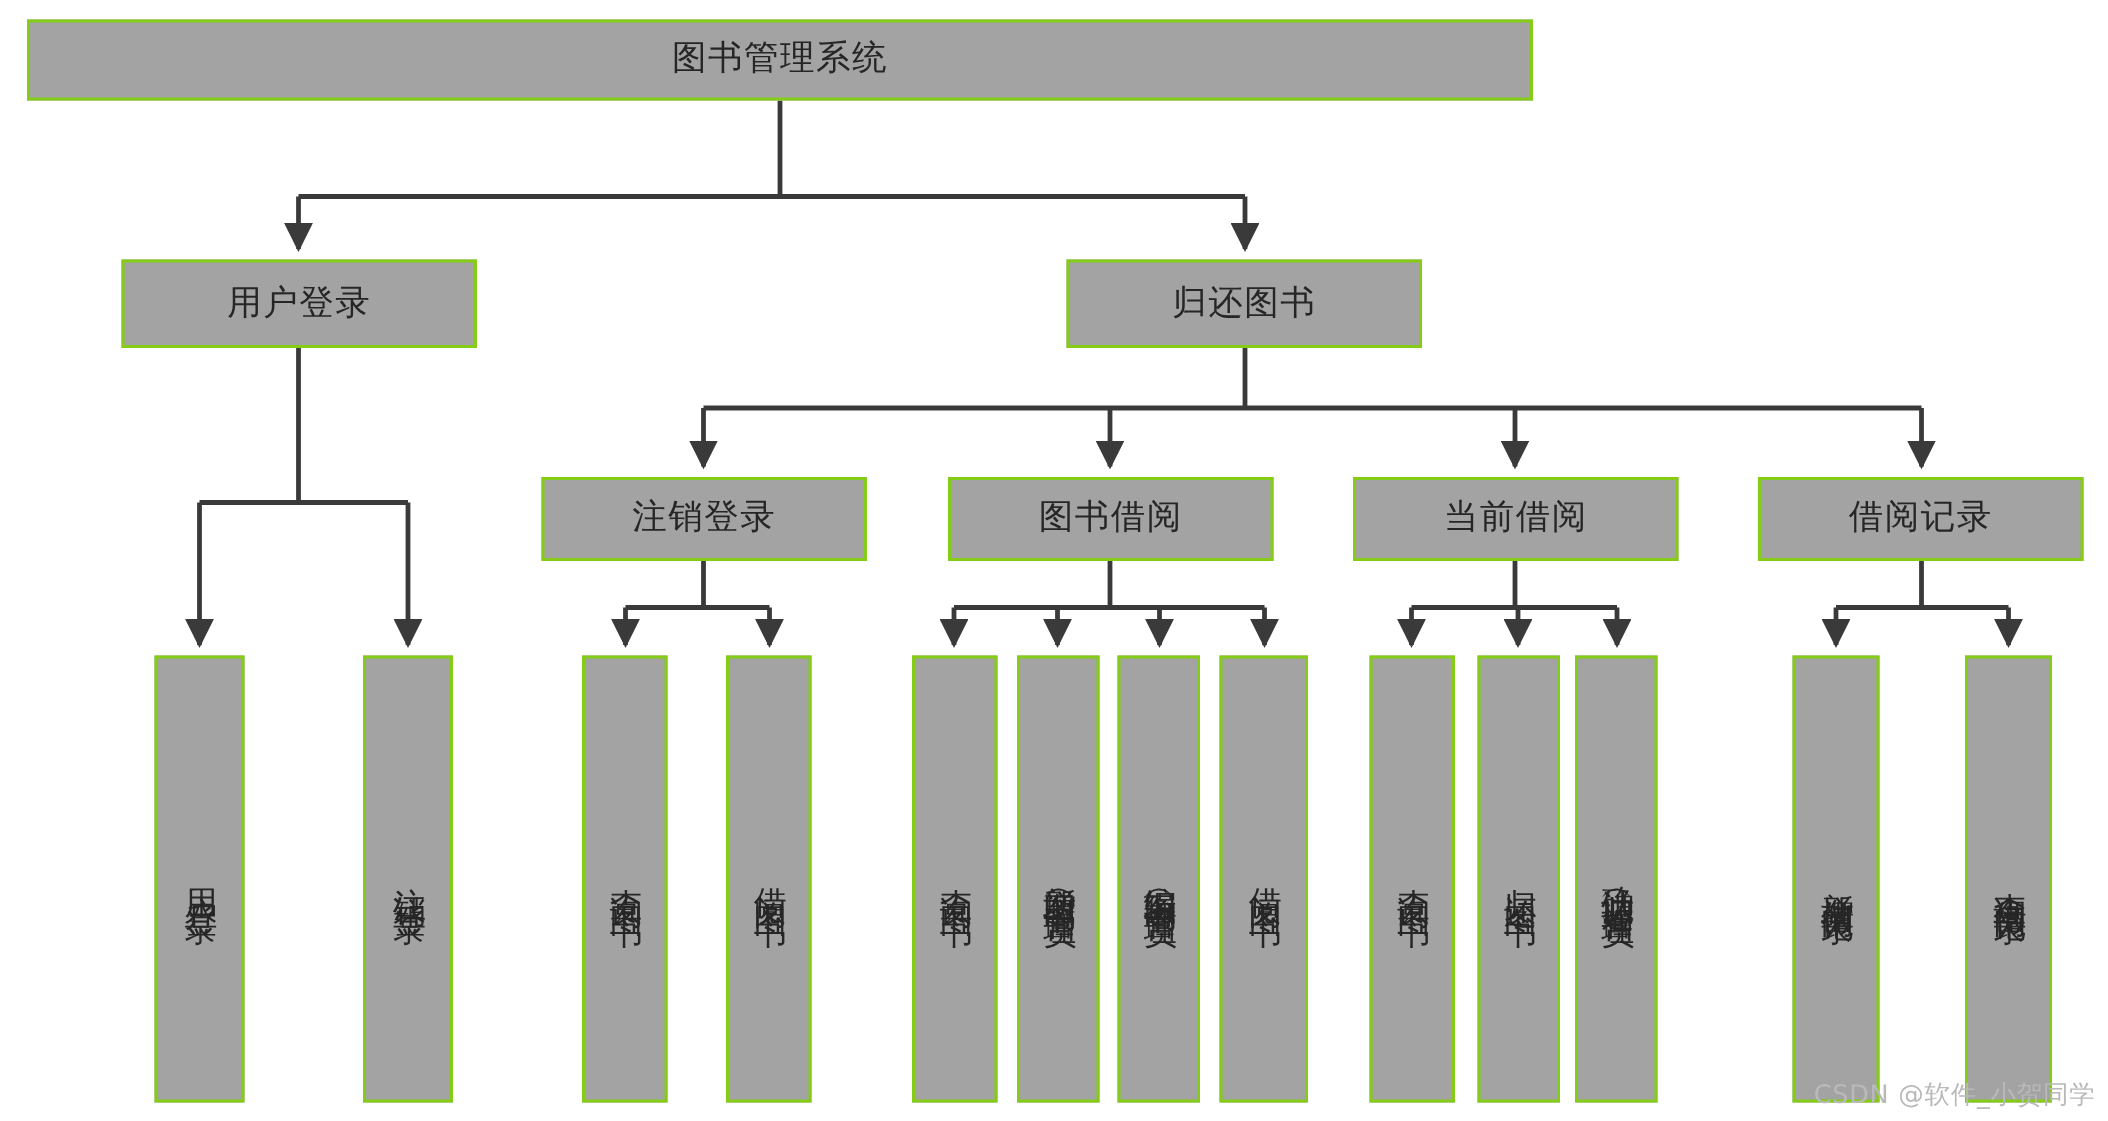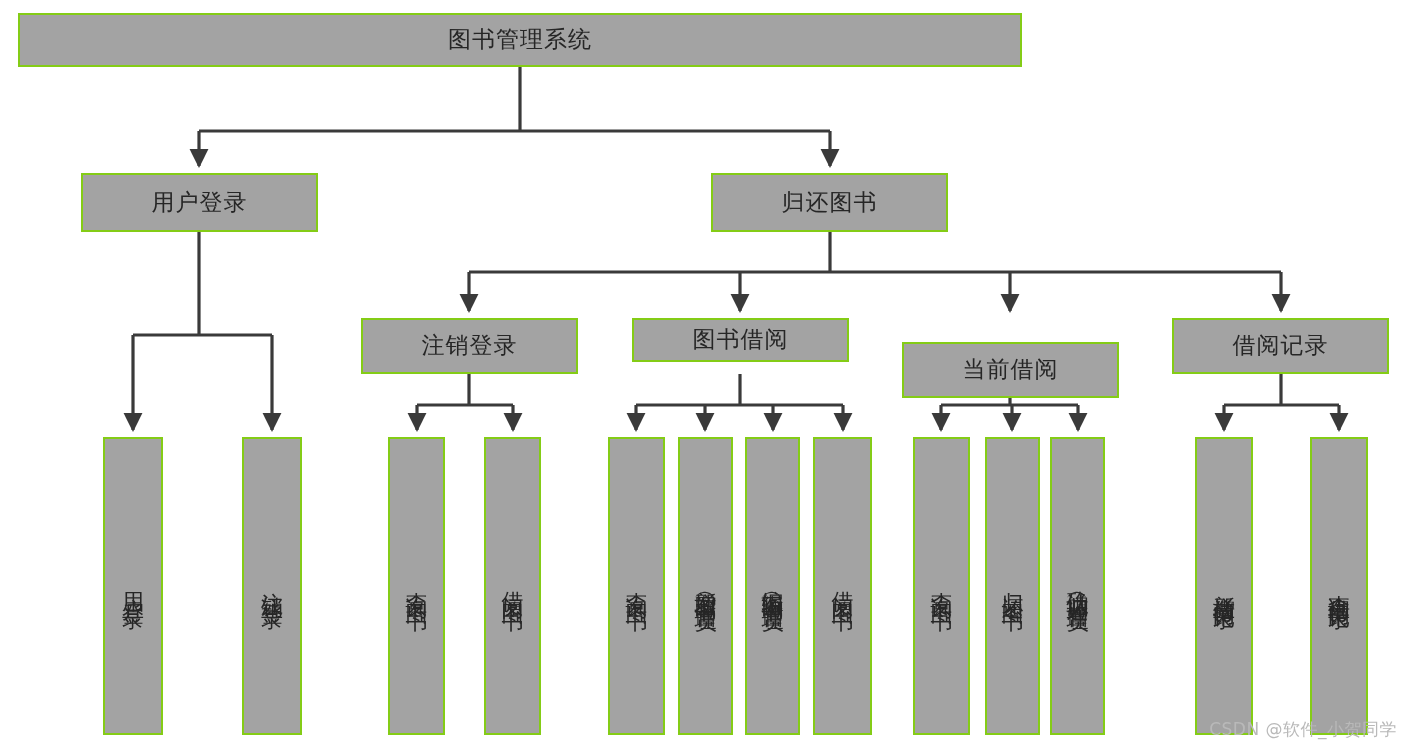--- a/index.html
+++ b/index.html
@@ -133,25 +133,25 @@
   </div>
 
   <div class="node h" style="left:711px;top:173px;width:237px;height:59px;">
     <span>归还图书</span>
   </div>
 
   <div class="node h" style="left:361px;top:318px;width:217px;height:56px;">
     <span>注销登录</span>
   </div>
 
-  <div class="node h" style="left:632px;top:318px;width:217px;height:44px;">
+  <div class="node h" style="left:632px;top:318px;width:217px;height:56px;">
     <span>图书借阅</span>
   </div>
 
-  <div class="node h" style="left:902px;top:318px;width:217px;height:56px;margin-top:24px;">
+  <div class="node h" style="left:902px;top:318px;width:217px;height:56px;">
     <span>当前借阅</span>
   </div>
 
   <div class="node h" style="left:1172px;top:318px;width:217px;height:56px;">
     <span>借阅记录</span>
   </div>
 
   <div class="node v" style="left:103px;top:437px;width:60px;height:298px;">
     <span class="vlabel">用户登录</span>
   </div>

